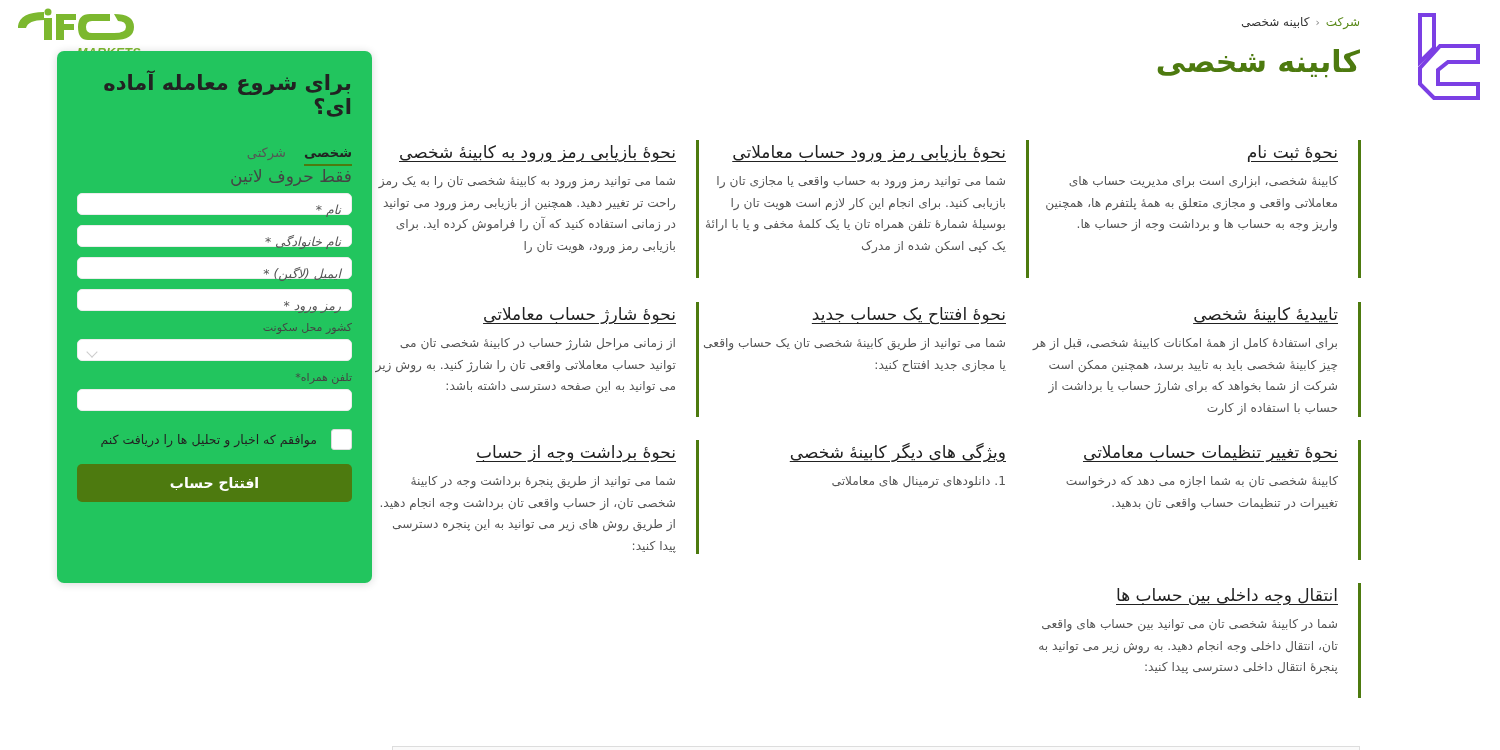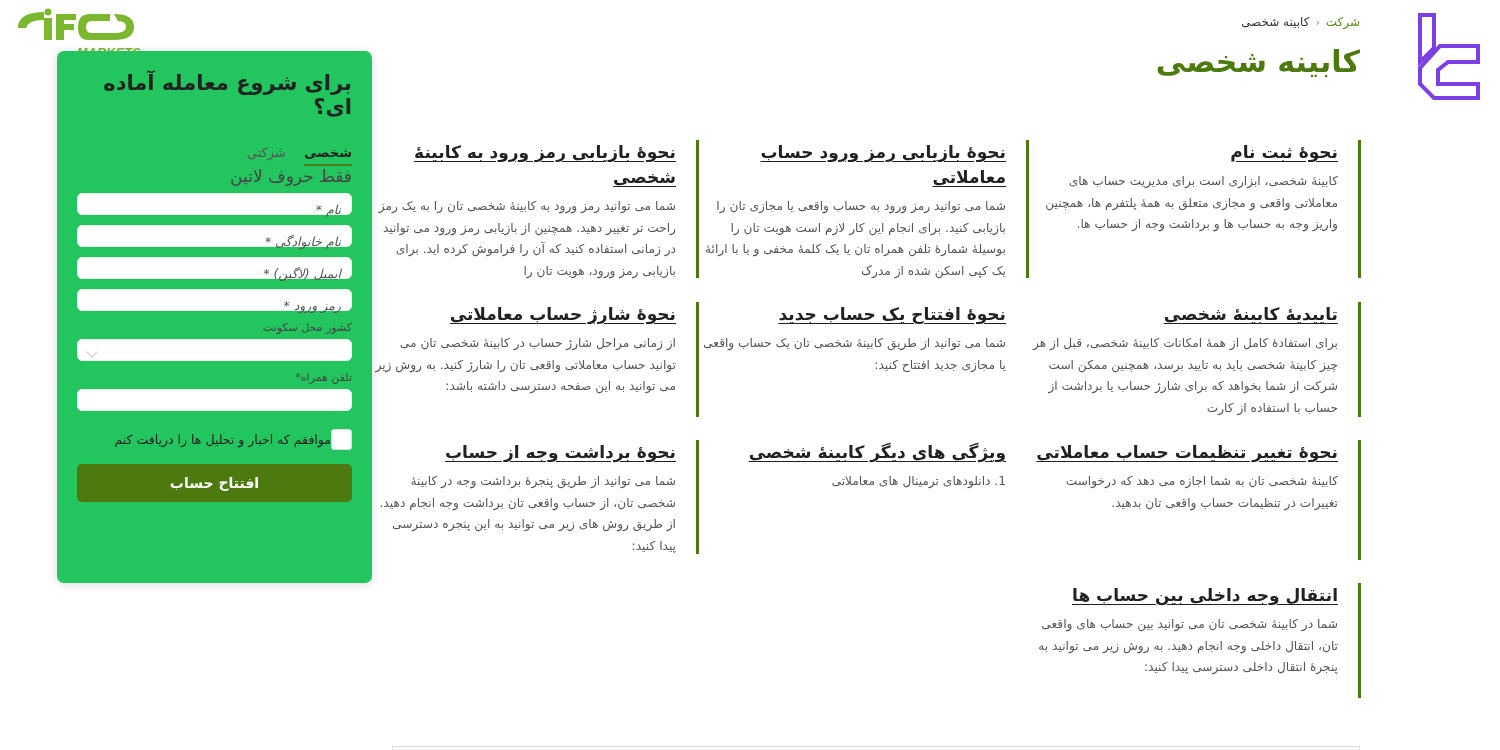--- a/index.html
+++ b/index.html
@@ -25,27 +25,27 @@
   .form-card { position: absolute; left: 57px; top: 51px; width: 315px; height: 532px; background: #22c55e; border-radius: 7px; box-shadow: 0 1px 8px rgba(0,0,0,0.16); direction: rtl; padding: 0 20px; }
   .form-title { margin-top: 20px; font-size: 21px; font-weight: bold; color: #222; text-align: right; }
   .form-tabs { display: flex; gap: 18px; margin-top: 26px; font-size: 13px; }
   .form-tab { padding-bottom: 4px; color: #555; cursor: pointer; }
   .form-tab.active { color: #222; font-weight: bold; border-bottom: 2px solid #4d7a0f; }
   .hint { font-size: 17px; color: #444; margin-bottom: 7px; }
   .field { display: block; width: 275px; height: 22px; border: 1px solid #ececec; border-radius: 5px; margin-bottom: 10px; padding: 0 10px; font-size: 12.5px; font-style: italic; color: #555; line-height: 31px; background: #fff; }
   .label { font-size: 11px; color: #444; margin: 0 0 5px 0; }
   .select-field { position: relative; }
   .select-chevron { position: absolute; left: 10px; top: 8px; width: 8px; height: 8px; border-right: 1.2px solid #ccc; border-bottom: 1.2px solid #ccc; transform: rotate(45deg); }
-  .consent { display: flex; align-items: center; margin-top: 18px; font-size: 12.5px; color: #222; }
+  .consent { display: flex; align-items: center; gap: 14px; margin-top: 18px; font-size: 12.5px; color: #222; }
   .checkbox { width: 21px; height: 21px; border: 1px solid #ddd; border-radius: 3px; background: #fff; }
   .submit-btn { display: block; width: 275px; height: 38px; background: #4d7a0f; color: #fff; border: none; border-radius: 5px; font-size: 14px; font-weight: bold; margin-top: 14px; font-family: "DejaVu Sans", sans-serif; cursor: pointer; }
 
   
   .article { position: absolute; direction: rtl; border-right: 3px solid #4d7a0f; padding-right: 20px; }
-  .article-title { font-size: 17px; color: #222; text-decoration: underline; text-underline-offset: 3px; line-height: 25px; display: block; text-align: right; font-weight: bold; }
+  .article-title { font-size: 17px; color: #222; text-decoration: underline; text-underline-offset: 3px; line-height: 25px; display: block; text-align: right; }
   .article-body { font-size: 12.2px; color: #555; line-height: 21.5px; margin-top: 6px; text-align: right; overflow: hidden; }
 
   .col1 { right: 139px; width: 330px; }
   .col2 { right: 471px; width: 333px; }
   .col3 { right: 801px; width: 325px; }
 
   .bottom-box { position: absolute; left: 392px; top: 746px; width: 968px; height: 10px; border: 1px solid #ddd; border-bottom: none; background: #fafafa; }
 </style>
 </head>
 <body>

